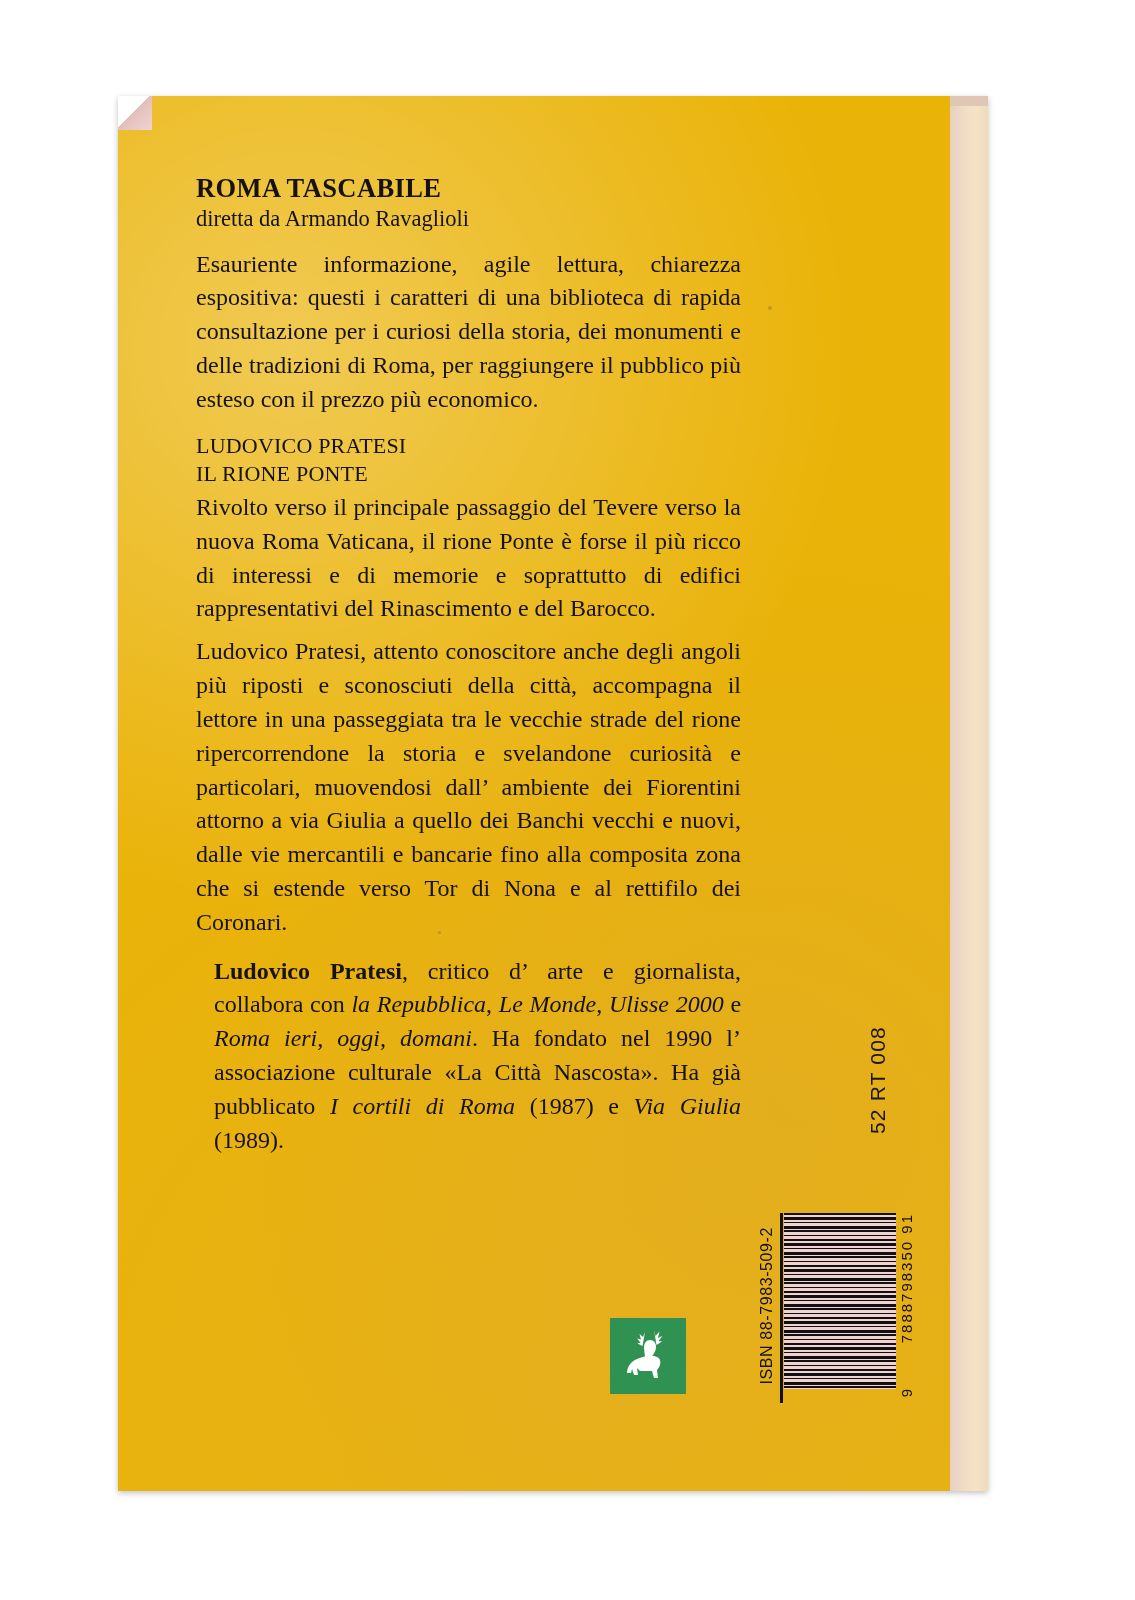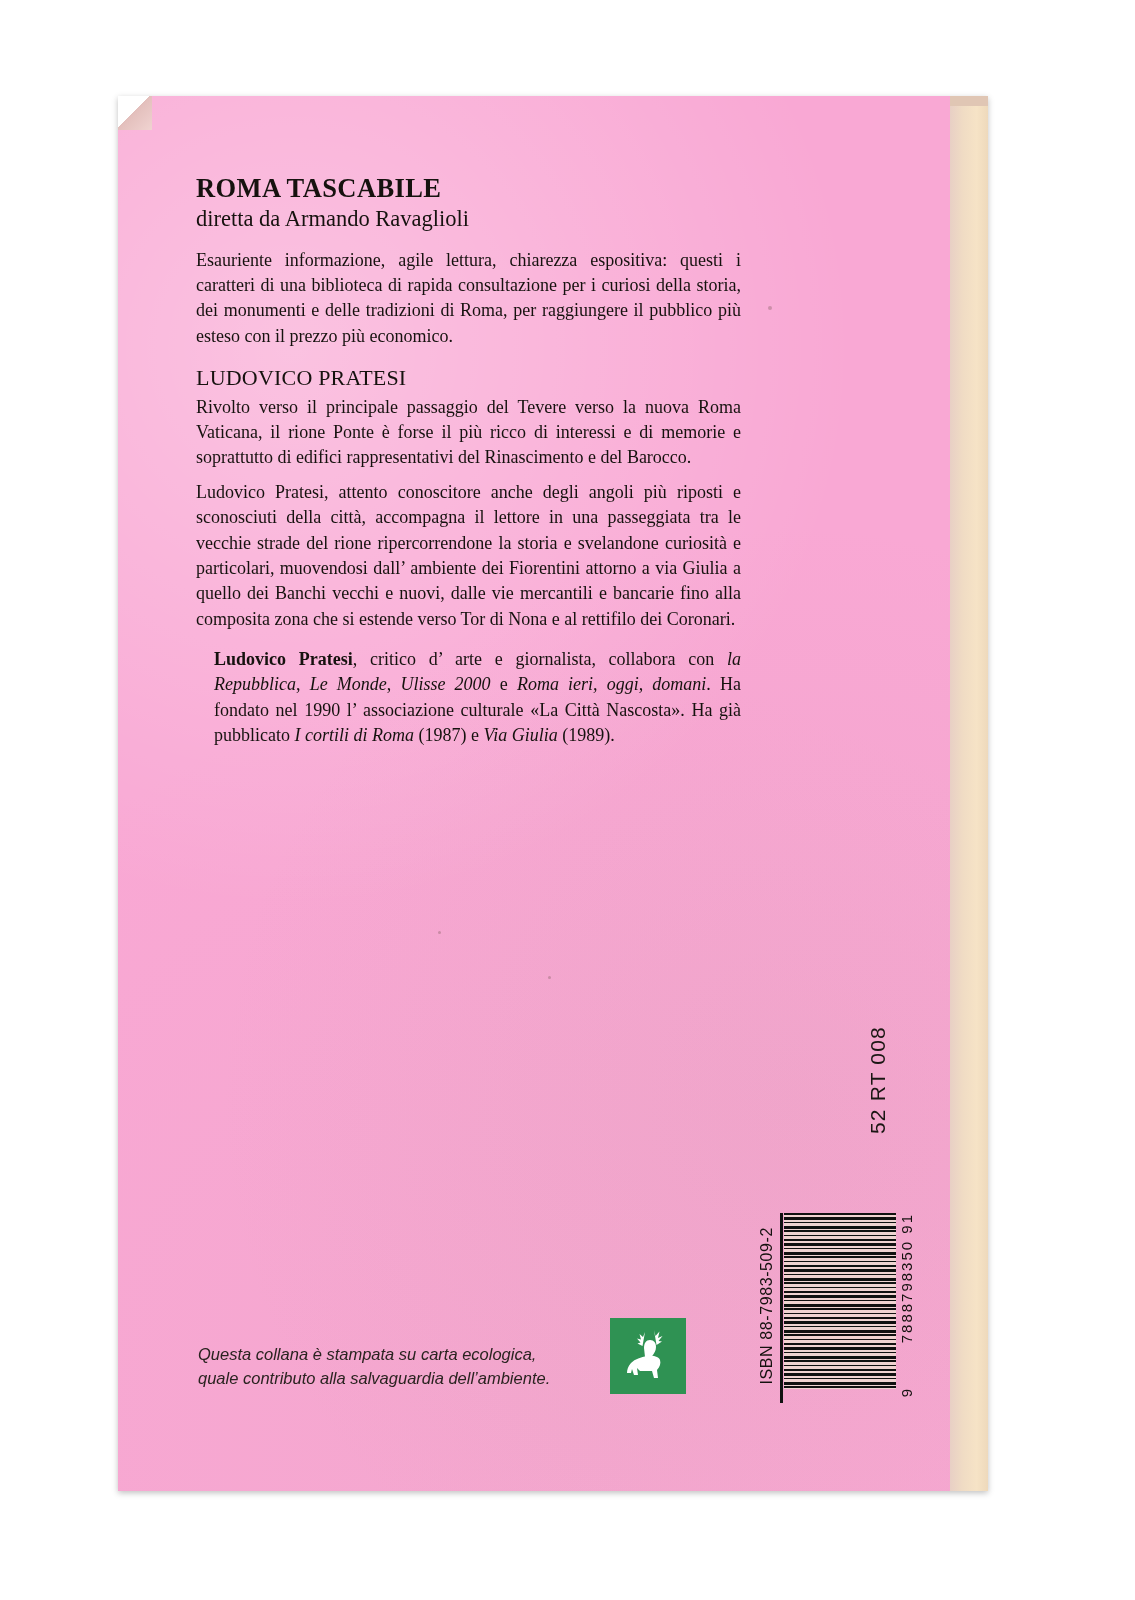--- a/index.html
+++ b/index.html
@@ -15,21 +15,21 @@
     overflow: hidden;
   }
 
   
   #book {
     position: absolute;
     left: 118px;
     top: 96px;
     width: 870px;
     height: 1395px;
-    background: #f9a8d4;
+    background: #eab308;
     box-shadow: 0 2px 6px rgba(0,0,0,0.25);
   }
   
   #fore-edge {
     position: absolute;
     right: 0;
     top: 0;
     width: 38px;
     height: 100%;
     background: linear-gradient(to right, #e8cfc5 0%, #f0dcc4 35%, #f6e3c6 70%, #eed9bb 100%);
@@ -77,21 +77,21 @@
     letter-spacing: 0.4px;
     margin: 0 0 2px 0;
     line-height: 1.12;
   }
   .series-editor {
     font-size: 22.5px;
     margin: 0 0 16px 0;
     line-height: 1.15;
   }
   .para {
-    font-size: 18px;
+    font-size: 24px;
     line-height: 1.41;
     margin: 0 0 15px 0;
     text-align: justify;
     text-justify: inter-word;
   }
   .para.last-line-left { text-align-last: left; margin-left: 18px; }
 
   .author-line, .book-line {
     font-size: 22px;
     line-height: 1.30;
@@ -225,31 +225,31 @@
   <div class="speck" style="left:744px; top:1205px; width:3px; height:3px;"></div>
 
   <div id="textblock">
 
     <h1 class="series-title">ROMA TASCABILE</h1>
     <p class="series-editor">diretta da Armando Ravaglioli</p>
 
     <p class="para">Esauriente informazione, agile lettura, chiarezza espositiva: questi i caratteri di una biblioteca di rapida consultazione per i curiosi della storia, dei monumenti e delle tradizioni di Roma, per raggiungere il pubblico più esteso con il prezzo più economico.</p>
 
     <p class="author-line">LUDOVICO PRATESI</p>
+    <p class="book-line">IL RIONE PONTE</p>
 
     <p class="para" style="margin-top:2px; margin-bottom:9px;">Rivolto verso il principale passaggio del Tevere verso la nuova Roma Vaticana, il rione Ponte è forse il più ricco di interessi e di memorie e soprattutto di edifici rappresentativi del Rinascimento e del Barocco.</p>
     <p class="para" style="margin-top:0;">Ludovico Pratesi, attento conoscitore anche degli angoli più riposti e sconosciuti della città, accompagna il lettore in una passeggiata tra le vecchie strade del rione ripercorrendone la storia e svelandone curiosità e particolari, muovendosi dall’ ambiente dei Fiorentini attorno a via Giulia a quello dei Banchi vecchi e nuovi, dalle vie mercantili e bancarie fino alla composita zona che si estende verso Tor di Nona e al rettifilo dei Coronari.</p>
 
     <p class="para bio last-line-left" style="margin-top:8px;"><span class="name">Ludovico Pratesi</span><span>, critico d’ arte e giornalista, collabora con </span><span class="it">la Repubblica</span><span>, </span><span class="it">Le Monde</span><span>, </span><span class="it">Ulisse 2000</span><span> e </span><span class="it">Roma ieri, oggi, domani</span><span>. Ha fondato nel 1990 l’ associazione culturale «La Città Nascosta». Ha già pubblicato </span><span class="it">I cortili di Roma</span><span> (1987) e </span><span class="it">Via Giulia</span><span> (1989).</span></p>
 
   </div>
 
   <div id="side-code">52 RT 008</div>
 
-  <div id="eco-note">Questa collana è stampata su carta ecologica, quale contributo alla salvaguardia dell’ambiente.</div>
 
   <div id="deer-logo">
     <svg width="76" height="76" viewBox="0 0 76 76" aria-hidden="true">
       <g fill="#ffffff">
 
         <path d="M44 12 l1.5 6 l4 -4.5 l-1.5 6.5 l4.5 -2 l-4 5 l3.5 0.5 l-5.5 3.5 z"></path>
         <path d="M35 14 l-2 5 l-3.5 -3 l1.5 5.5 l-4 -1 l3.5 4 l-3 1 l5 2.5 z"></path>
 
         <path d="M40 22 c4 0 6 3 6 7 c0 4 -2 6 -3 8 l-3 3 l-5 -1 l-1 -9 c0 -5 2 -8 6 -8 z"></path>
 

